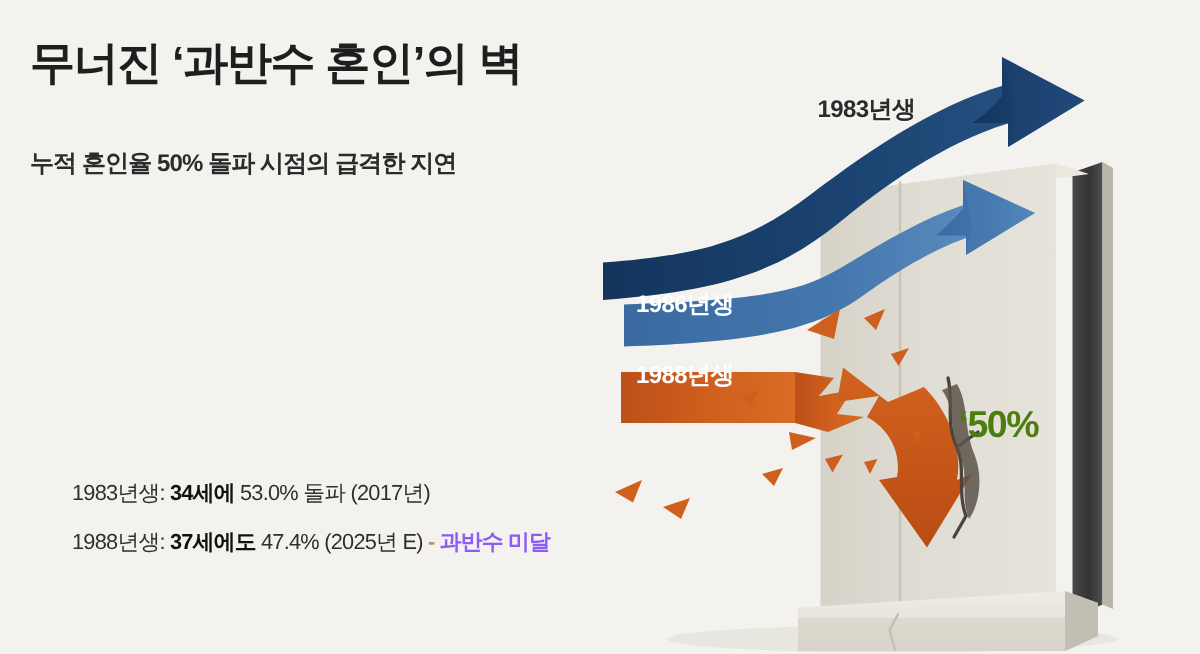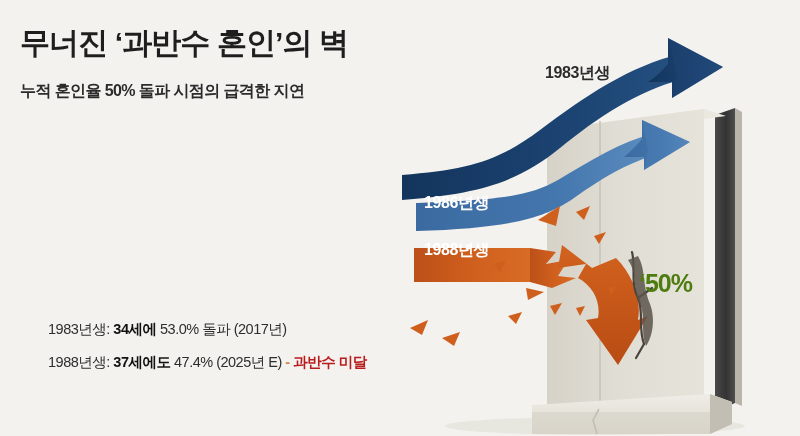--- a/index.html
+++ b/index.html
@@ -26,21 +26,21 @@
   }
   #page-title {
     font-size: 30px;
     font-weight: 700;
     color: #1e1e1e;
     letter-spacing: -0.9px;
     line-height: 1.15;
     white-space: nowrap;
   }
   #page-subtitle {
-    margin-top: 20px;
+    margin-top: 38px;
     font-size: 16px;
     font-weight: 700;
     color: #2b2b2b;
     letter-spacing: -0.6px;
     white-space: nowrap;
   }
 
   
   #datalines {
     position: absolute;
@@ -53,21 +53,21 @@
     font-size: 14.5px;
     color: #2e2e2e;
     letter-spacing: -0.5px;
     line-height: 33px;
     white-space: nowrap;
   }
   .dataline .cohort { font-weight: 400; }
   .dataline .age { font-weight: 700; color: #111; }
   .dataline .rate { font-weight: 400; }
   .dataline .note-light { color: #d8b793; font-weight: 700; }
-  .dataline .note-strong { color: #b91c1c; font-weight: 700; }
+  .dataline .note-strong { color: #8b5cf6; font-weight: 700; }
   .dataline .dash { color: #cfae8c; font-weight: 700; }
   .dataline .dash-strong { color: #c98a4e; font-weight: 700; }
 
   
   #illustration {
     position: absolute;
     left: 380px;
     top: 20px;
     width: 420px;
     height: 416px;

